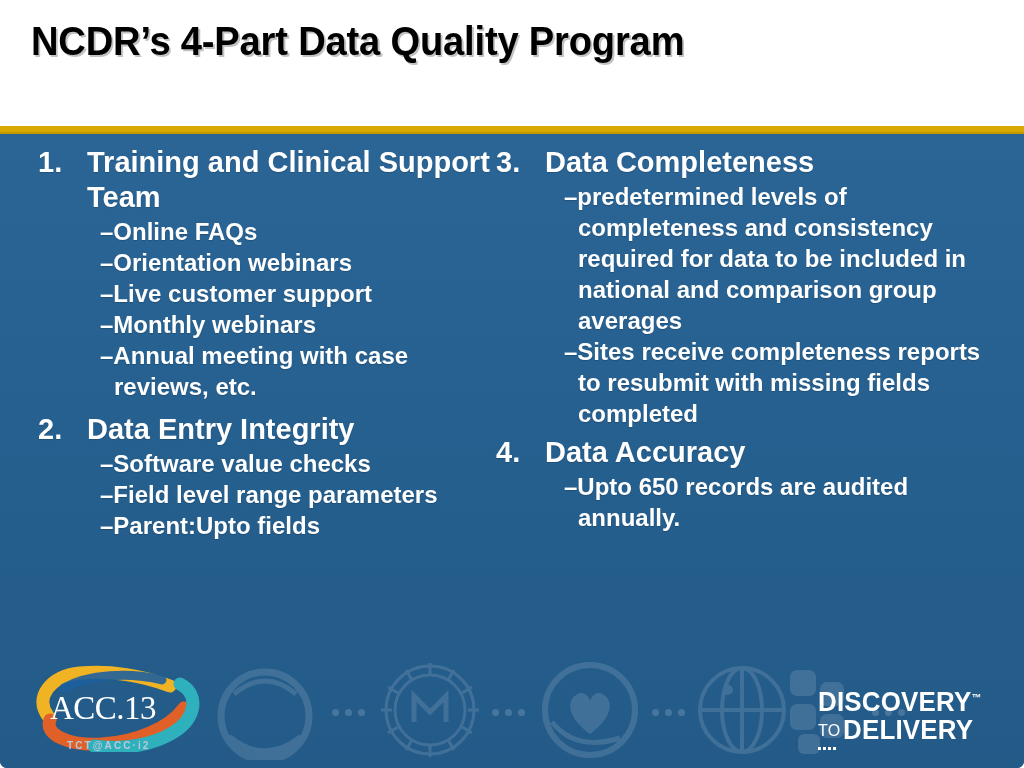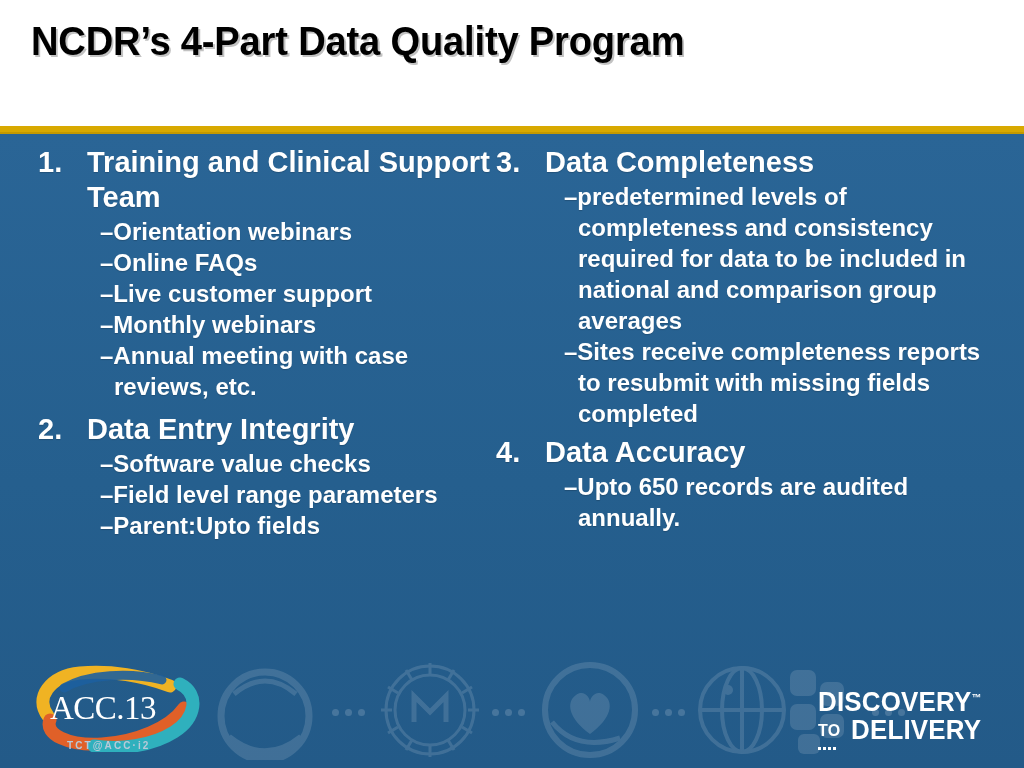--- a/index.html
+++ b/index.html
@@ -12,20 +12,21 @@
     overflow: hidden;
     background: #ffffff;
     font-family: "Liberation Sans", sans-serif;
   }
   .slide {
     position: relative;
     width: 1024px;
     height: 768px;
     overflow: hidden;
     background: #ffffff;
+    border-radius: 7px;
   }
 
   
   .title-band {
     position: absolute;
     left: 0; top: 0;
     width: 1024px;
     height: 125px;
     background: #ffffff;
   }
@@ -208,24 +209,24 @@
     font-weight: bold;
   }
   .dtd-line2 {
     display: flex;
     align-items: flex-end;
     line-height: 27px;
     margin-top: 1px;
   }
   .dtd-to {
     font-size: 16px;
-    font-weight: bold;
+    font-weight: normal;
     letter-spacing: 0.3px;
     position: relative;
-    padding-right: 11px;
+    padding-right: 3px;
   }
   .dtd-to .todots {
     position: absolute;
     left: 0;
     bottom: -6px;
     display: flex;
     gap: 2px;
   }
   .dtd-to .todots i {
     display: block;
@@ -256,22 +257,22 @@
   <div class="body-panel">
 
     <div class="col col-left">
 
       <div class="item">
         <div class="head">
           <span class="num">1.</span>
           <span class="head-text">Training and Clinical Support Team</span>
         </div>
         <div class="subs">
+          <span class="sub">–Online FAQs</span>
           <span class="sub">–Orientation webinars</span>
-          <span class="sub">–Online FAQs</span>
           <span class="sub">–Live customer support</span>
           <span class="sub">–Monthly webinars</span>
           <span class="sub">–Annual meeting with case reviews, etc.</span>
         </div>
       </div>
 
       <div class="gap-1"></div>
 
       <div class="item">
         <div class="head">

